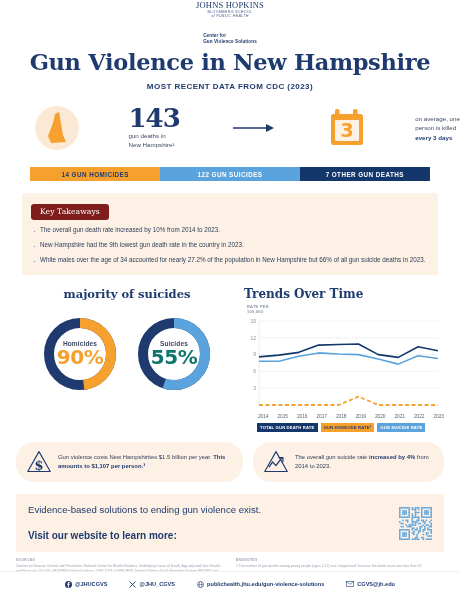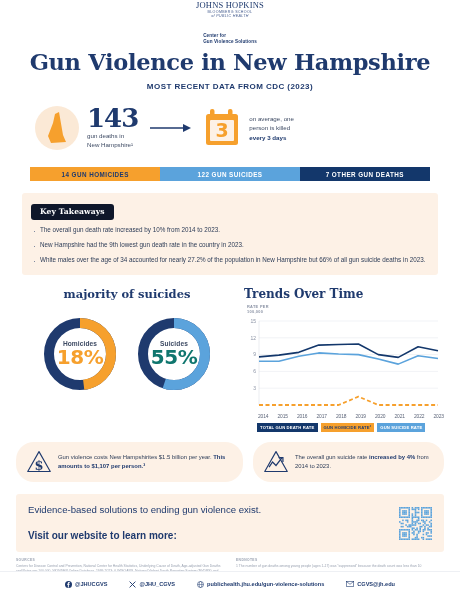--- a/index.html
+++ b/index.html
@@ -25,40 +25,40 @@
   .title{
     text-align:center;font-family:"DejaVu Serif",serif;font-weight:bold;
     font-size:22.5px;color:#1f3a6e;margin-top:18px;letter-spacing:-0.3px;
   }
   .subtitle{
     text-align:center;font-size:8px;font-weight:bold;color:#1f3a6e;
     letter-spacing:.45px;margin-top:7px;
   }
 
   
-  .hero{display:flex;align-items:center;justify-content:flex-start;gap:0;margin-top:10px;height:54px;padding-left:35px;}
+  .hero{display:flex;align-items:center;justify-content:space-between;gap:0;margin-top:10px;height:54px;padding-left:35px;}
   .nh-circle{width:44px;height:44px;border-radius:50%;background:#fbe9d6;display:flex;align-items:center;justify-content:center;}
   .big-num{font-family:"DejaVu Serif",serif;font-weight:bold;font-size:26px;color:#1f3a6e;line-height:.95;letter-spacing:-1px;}
   .hero-block{margin-left:8px;}
   .hero-cap{font-size:6.2px;color:#3d4a63;line-height:1.45;margin-top:2px;}
   .arrow{display:flex;align-items:center;margin:0 12px;}
   .cal{width:36px;height:38px;position:relative;}
   .hero-right{font-size:6.2px;color:#3d4a63;line-height:1.5;margin-left:9px;}
   .hero-right b{color:#1f3a6e;}
 
   
   .catbar{display:flex;height:14px;margin:12px 30px 0 30px;}
   .catbar div{display:flex;align-items:center;justify-content:center;font-size:6.3px;font-weight:bold;letter-spacing:.45px;}
   .cat-h{background:#f6a02d;color:#1f3a6e;flex:0 0 32.6%;}
   .cat-s{background:#5ba3dc;color:#fff;flex:0 0 34.8%;}
   .cat-o{background:#13376b;color:#fff;flex:1;}
 
   
   .kt-wrap{margin:12px 22px 0 22px;background:#fdf1e6;border-radius:3px;padding:7px 9px 9px 9px;position:relative;}
-  .kt-tab{background:#0f172a;color:#fff;font-family:"DejaVu Serif",serif;font-weight:bold;font-size:7.6px;
+  .kt-tab{background:#7f1d1d;color:#fff;font-family:"DejaVu Serif",serif;font-weight:normal;font-size:7.6px;
     padding:3px 9px 3.5px 9px;border-radius:3px;display:inline-block;letter-spacing:.1px;}
   .kt-list{margin:6px 0 0 0;padding:0;list-style:none;}
   .kt-list li{font-size:6.3px;color:#2d3c57;line-height:1.42;margin-bottom:6.5px;padding-left:9px;position:relative;}
   .kt-list li:last-child{margin-bottom:1px;}
   .kt-list li:before{content:"·";position:absolute;left:2px;top:-1px;font-size:9px;color:#6c7a94;}
 
   
   .mid{display:flex;margin-top:12px;padding:0 16px;}
   .left-col{width:222px;}
   .right-col{flex:1;padding-left:6px;}
@@ -190,21 +190,21 @@
       </div>
       <div class="donuts">
 
         <div class="donut">
           <svg viewBox="0 0 80 80">
             <circle cx="40" cy="40" r="31" fill="none" stroke="#1f3a6e" stroke-width="10"></circle>
             <circle cx="40" cy="40" r="31" fill="none" stroke="#f6a02d" stroke-width="10" stroke-dasharray="93.5 101.3" transform="rotate(-90 40 40)"></circle>
           </svg>
           <div class="donut-lab">
             <div class="donut-name">Homicides</div>
-            <div class="donut-pct" style="color:#f6a02d">18%</div>
+            <div class="donut-pct" style="color:#f6a02d">90%</div>
           </div>
         </div>
 
         <div class="donut">
           <svg viewBox="0 0 80 80">
             <circle cx="40" cy="40" r="31" fill="none" stroke="#1f3a6e" stroke-width="10"></circle>
             <circle cx="40" cy="40" r="31" fill="none" stroke="#5ba3dc" stroke-width="10" stroke-dasharray="107.2 87.6" transform="rotate(-90 40 40)"></circle>
           </svg>
           <div class="donut-lab">
             <div class="donut-name">Suicides</div>

